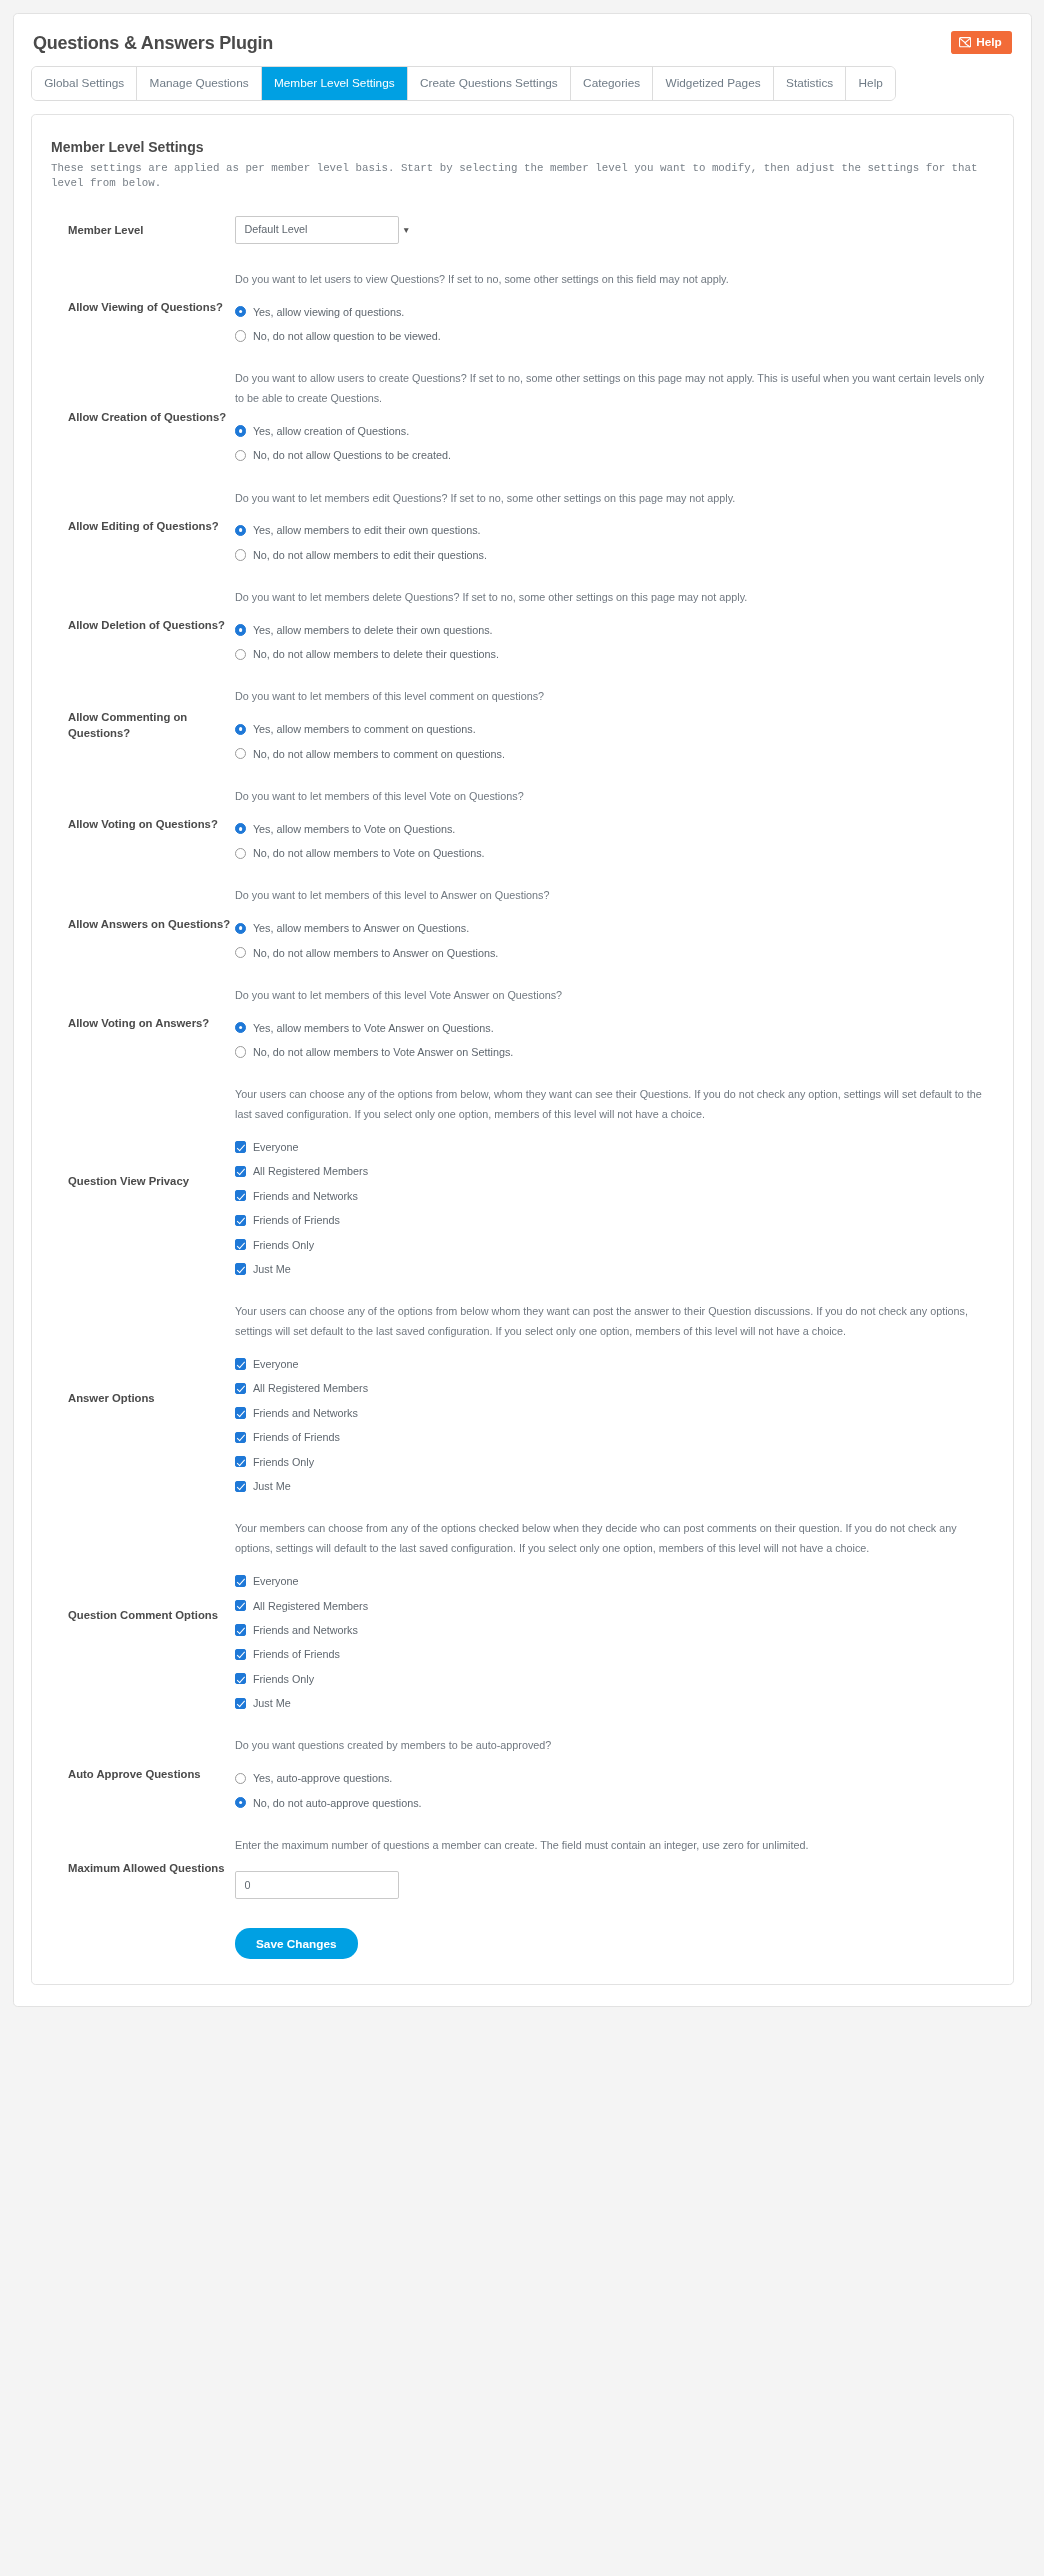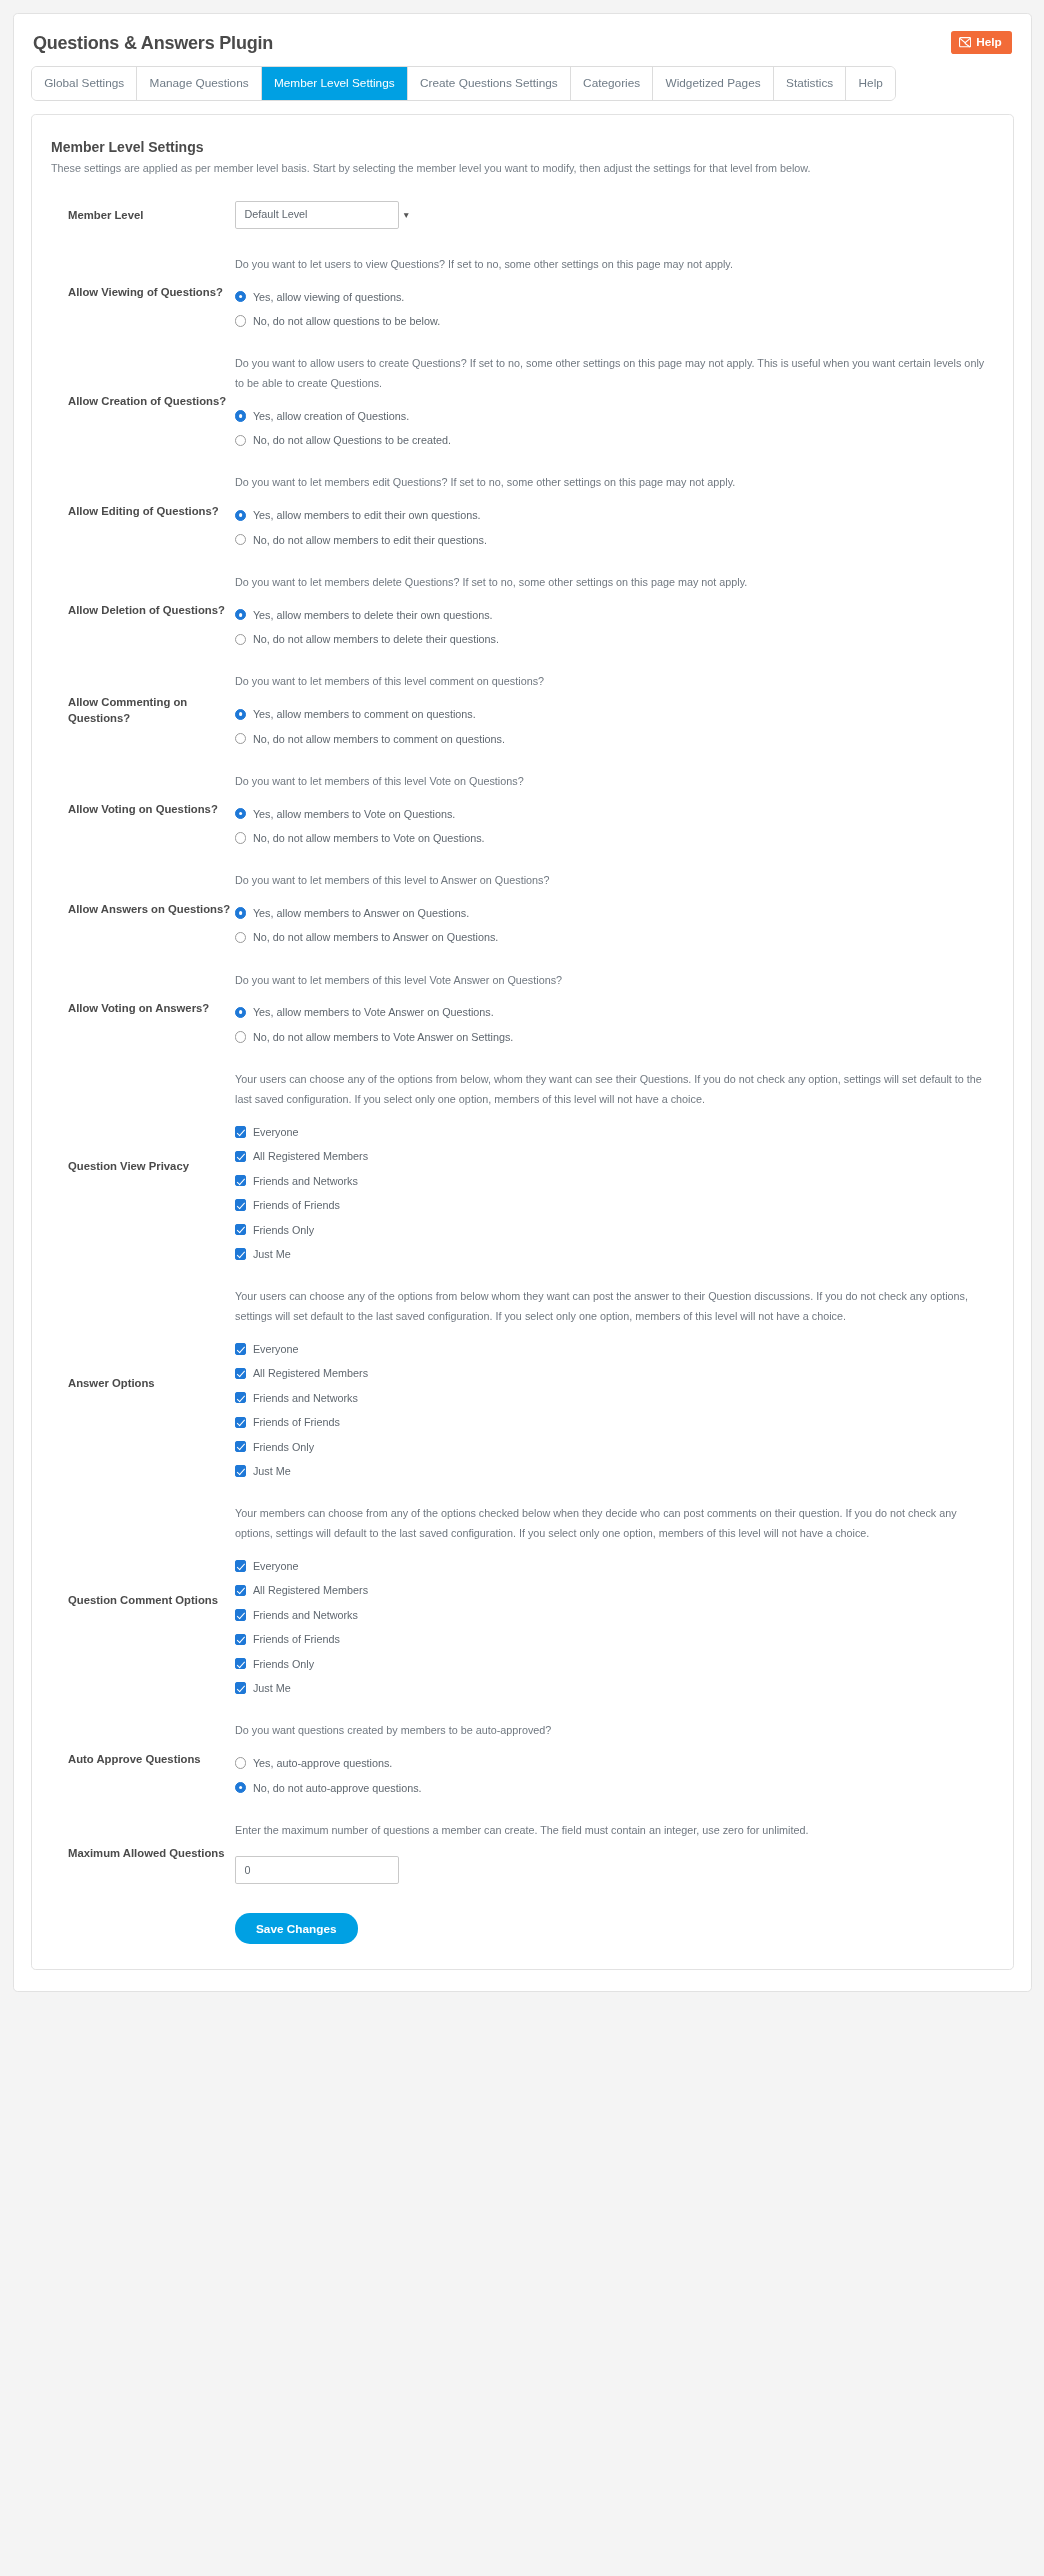--- a/index.html
+++ b/index.html
@@ -81,20 +81,21 @@
     font-size: 14px;
     font-weight: bold;
     color: #4a4a4a;
     margin: 5.7px 0 5.7px 0;
   }
   .section-sub {
     font-size: 10.8px;
     color: #777f87;
     margin: 0 0 24.5px 0;
     line-height: 1.4;
+    font-family: Liberation Mono, monospace;
   }
   
   .field {
     display: flex;
     align-items: center;
     margin-bottom: 26px;
   }
   .field-label {
     width: 184px;
     flex: 0 0 184px;
@@ -277,28 +278,28 @@
               <select class="level-select" id="member-level-select"><option>Default Level</option></select>
               <span class="select-caret">▼</span>
             </div>
           </div>
         </div>
 
         <div id="sections">
             <div class="field">
               <div class="field-label">Allow Viewing of Questions?</div>
               <div class="field-body">
-                <p class="desc">Do you want to let users to view Questions? If set to no, some other settings on this page may not apply.</p>
+                <p class="desc">Do you want to let users to view Questions? If set to no, some other settings on this field may not apply.</p>
                 <div class="radio-row">
                   <span class="radio checked"></span>
                   <span class="opt-label">Yes, allow viewing of questions.</span>
                 </div>
                 <div class="radio-row">
                   <span class="radio"></span>
-                  <span class="opt-label">No, do not allow questions to be below.</span>
+                  <span class="opt-label">No, do not allow question to be viewed.</span>
                 </div>
               </div>
             </div>
             <div class="field">
               <div class="field-label">Allow Creation of Questions?</div>
               <div class="field-body">
                 <p class="desc">Do you want to allow users to create Questions? If set to no, some other settings on this page may not apply. This is useful when you want certain levels only to be able to create Questions.</p>
                 <div class="radio-row">
                   <span class="radio checked"></span>
                   <span class="opt-label">Yes, allow creation of Questions.</span>

